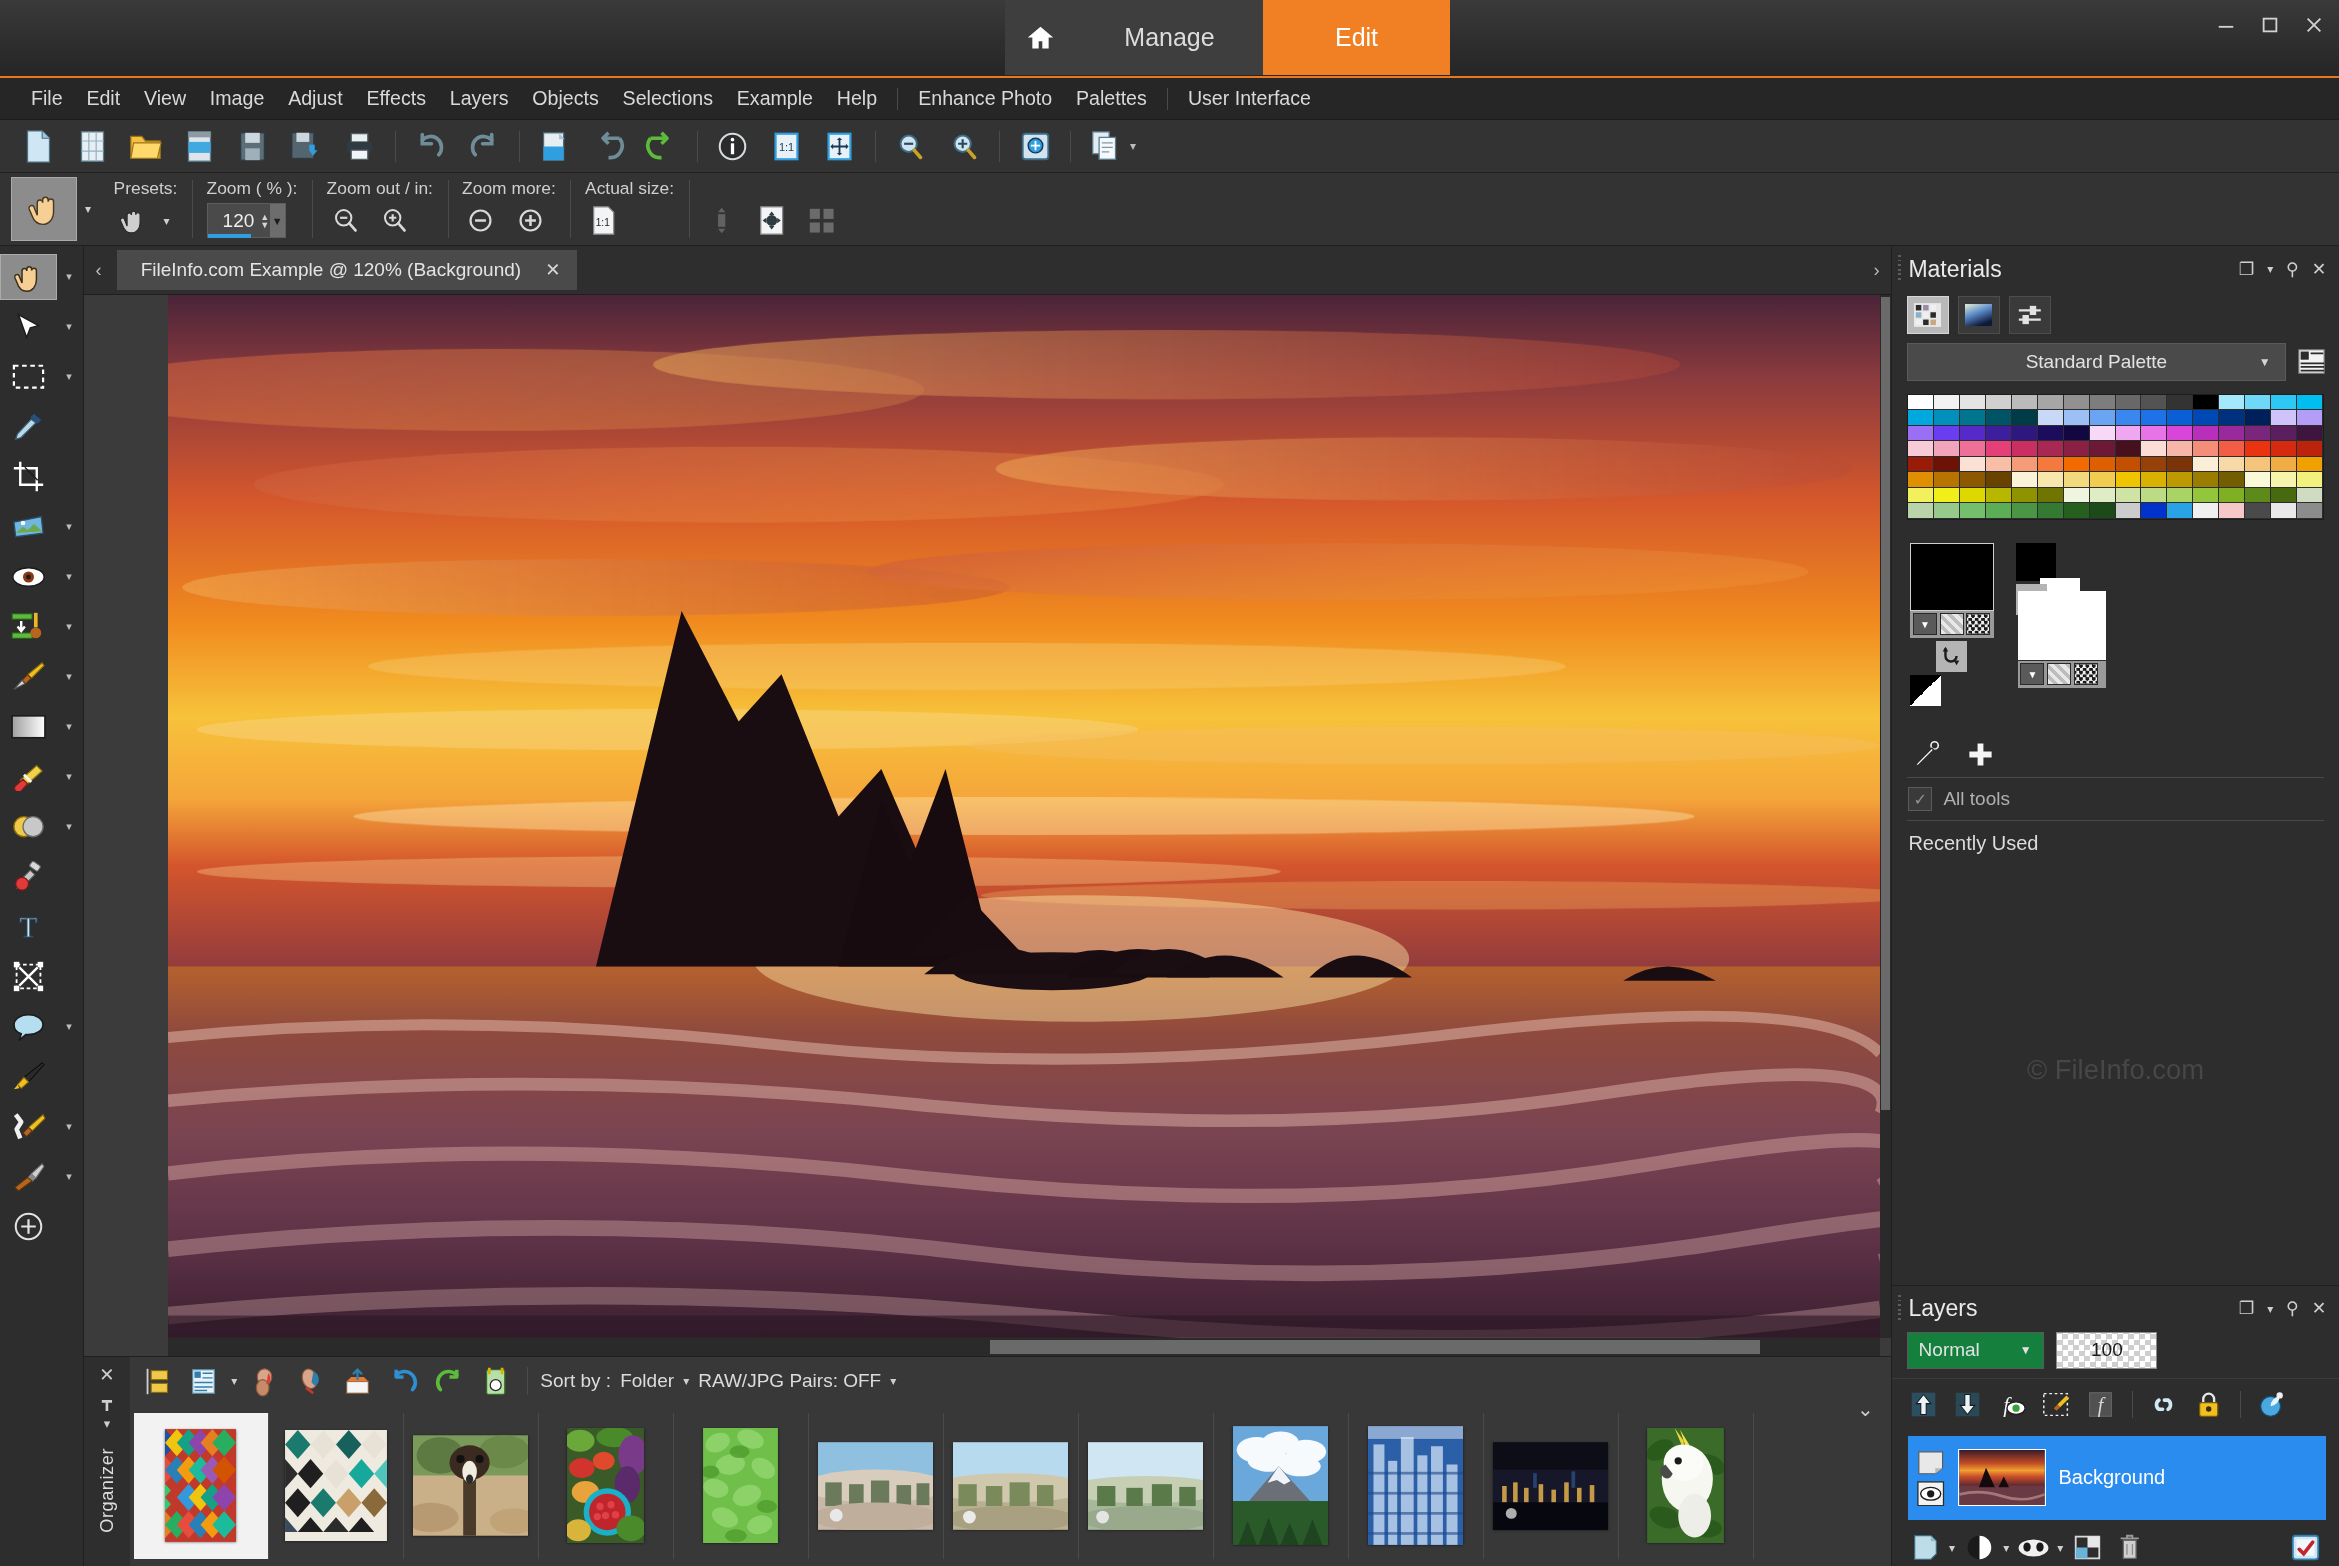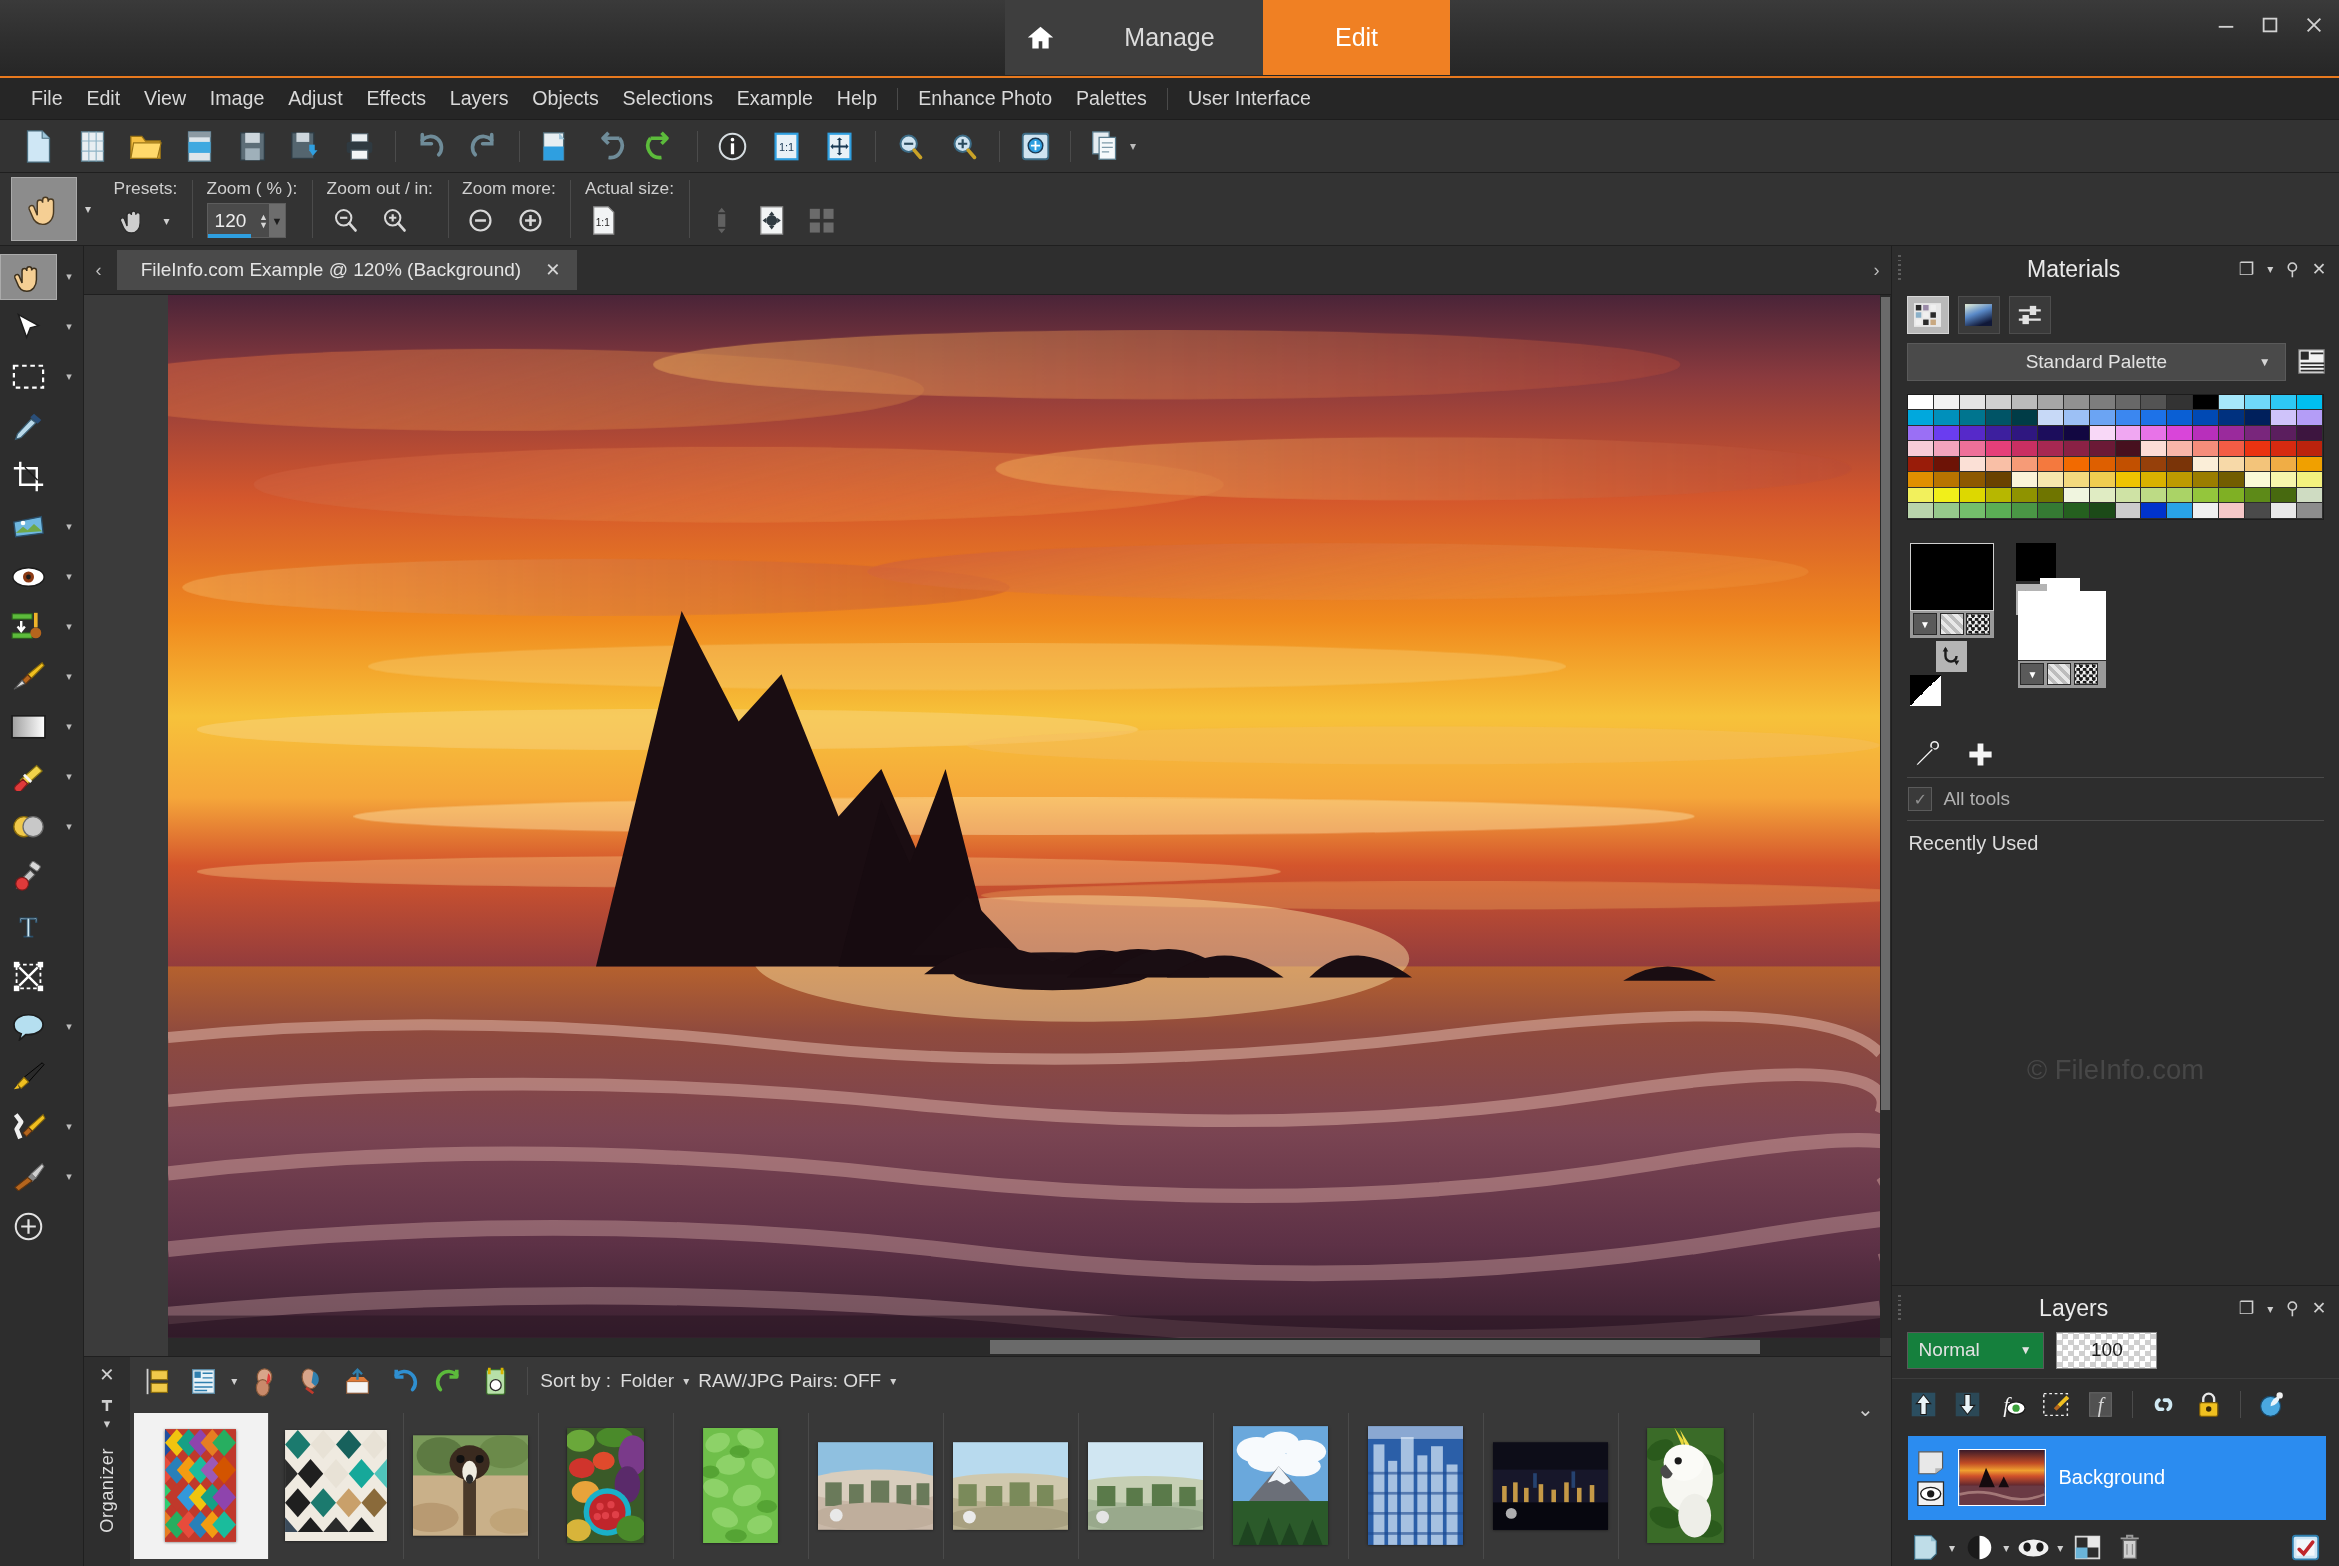--- a/index.html
+++ b/index.html
@@ -41,21 +41,21 @@
   
   .optbar { height:73px; background:#333; display:flex; align-items:stretch; border-bottom:0.9px solid #1f1f1f; position:relative; }
   .opt-toolbtn { width:66px; margin:3.7px 0 3.7px 11px; background:#8c8c8c; border:0.9px solid #aaa;
     display:flex; align-items:center; justify-content:center; }
   .opt-toolcaret { display:flex; align-items:center; justify-content:center; width:22px; color:#cfcfcf; font-size:12px; }
   .opt-group { display:flex; flex-direction:column; justify-content:flex-start; padding:4.6px 14.6px 0 14.6px; position:relative; }
   .opt-group + .opt-group::before { content:''; position:absolute; left:0; top:7.3px; bottom:7.3px; width:0.9px; background:#4b4b4b; }
   .opt-label { font-size:17.4px; color:#cfcfcf; margin-bottom:3.7px; white-space:nowrap; }
   .opt-row { display:flex; align-items:center; gap:12.8px; height:37px; }
   .spin { display:flex; align-items:stretch; height:35px; background:#4a4a4a; border:0.9px solid #5d5d5d; position:relative; width:79px; }
-  .spin input { width:100%; background:transparent; border:0; color:#eee; font-size:19px; text-align:left; padding-left:7px;
+  .spin input { width:100%; background:transparent; border:0; color:#eee; font-size:19px; text-align:left; padding-left:15px;
     font-family:"Liberation Sans", sans-serif; outline:none; }
   .spin .bar { position:absolute; left:0; bottom:-0.9px; height:3.7px; width:56%; background:#2f9fe0; }
   .spin-arrows { display:flex; flex-direction:column; justify-content:center; width:16.4px; color:#d6d6d6; font-size:9.1px; line-height:8.2px; }
   .spin-drop { width:24px; background:#6d6d6d; display:flex; align-items:center; justify-content:center; color:#1d1d1d; font-size:11px; }
   .icobtn { width:37px; height:37px; display:flex; align-items:center; justify-content:center; }
 
   
   .body { display:flex; height:calc(1566px - 78px - 42px - 53px - 73px); }
 
   
@@ -93,21 +93,21 @@
     border-right:0.9px solid #4a4a4a; }
   .thumb-cell.sel { background:#f2f2f2; }
   .thumb-img { box-shadow:0 0.9px 2.7px rgba(0,0,0,.6); }
   .org-collapse { width:51px; display:flex; align-items:flex-start; justify-content:center; padding-top:40px; color:#cfcfcf; font-size:20px; }
 
   
   .dock { width:448px; background:#2d2d2d; border-left:0.9px solid #1f1f1f; display:flex; flex-direction:column; }
   .pal-head { height:46px; display:flex; align-items:center; padding:0 12.8px 0 16.4px; position:relative; }
   .pal-head .grip { position:absolute; left:5.5px; top:9.1px; bottom:9.1px; width:3.7px;
     background:repeating-linear-gradient(180deg,#5d5d5d 0 1.8px,transparent 1.8px 4.6px); }
-  .pal-title { font-size:23px; color:#eaeaea; flex:1;text-align:center; }
+  .pal-title { font-size:23px; color:#eaeaea; flex:1; }
   .pal-btns { display:flex; align-items:center; gap:12.8px; color:#cfcfcf; }
   .pal-btns span { font-size:17.4px; }
 
   .mat-modes { display:flex; gap:9.1px; padding:3.7px 0 9.1px 14.6px; }
   .mat-mode { width:42px; height:38px; display:flex; align-items:center; justify-content:center; background:#3a3a3a; border:0.9px solid #4d4d4d; }
   .mat-mode.on { background:#b9b9b9; border-color:#d6d6d6; }
 
   .pal-select-row { display:flex; align-items:center; gap:11px; padding:0 12.8px 0 14.6px; }
   .pal-select { flex:1; height:38px; background:#4a4a4a; border:0.9px solid #5a5a5a; display:flex; align-items:center;
     justify-content:center; position:relative; font-size:19px; color:#e2e2e2; }

